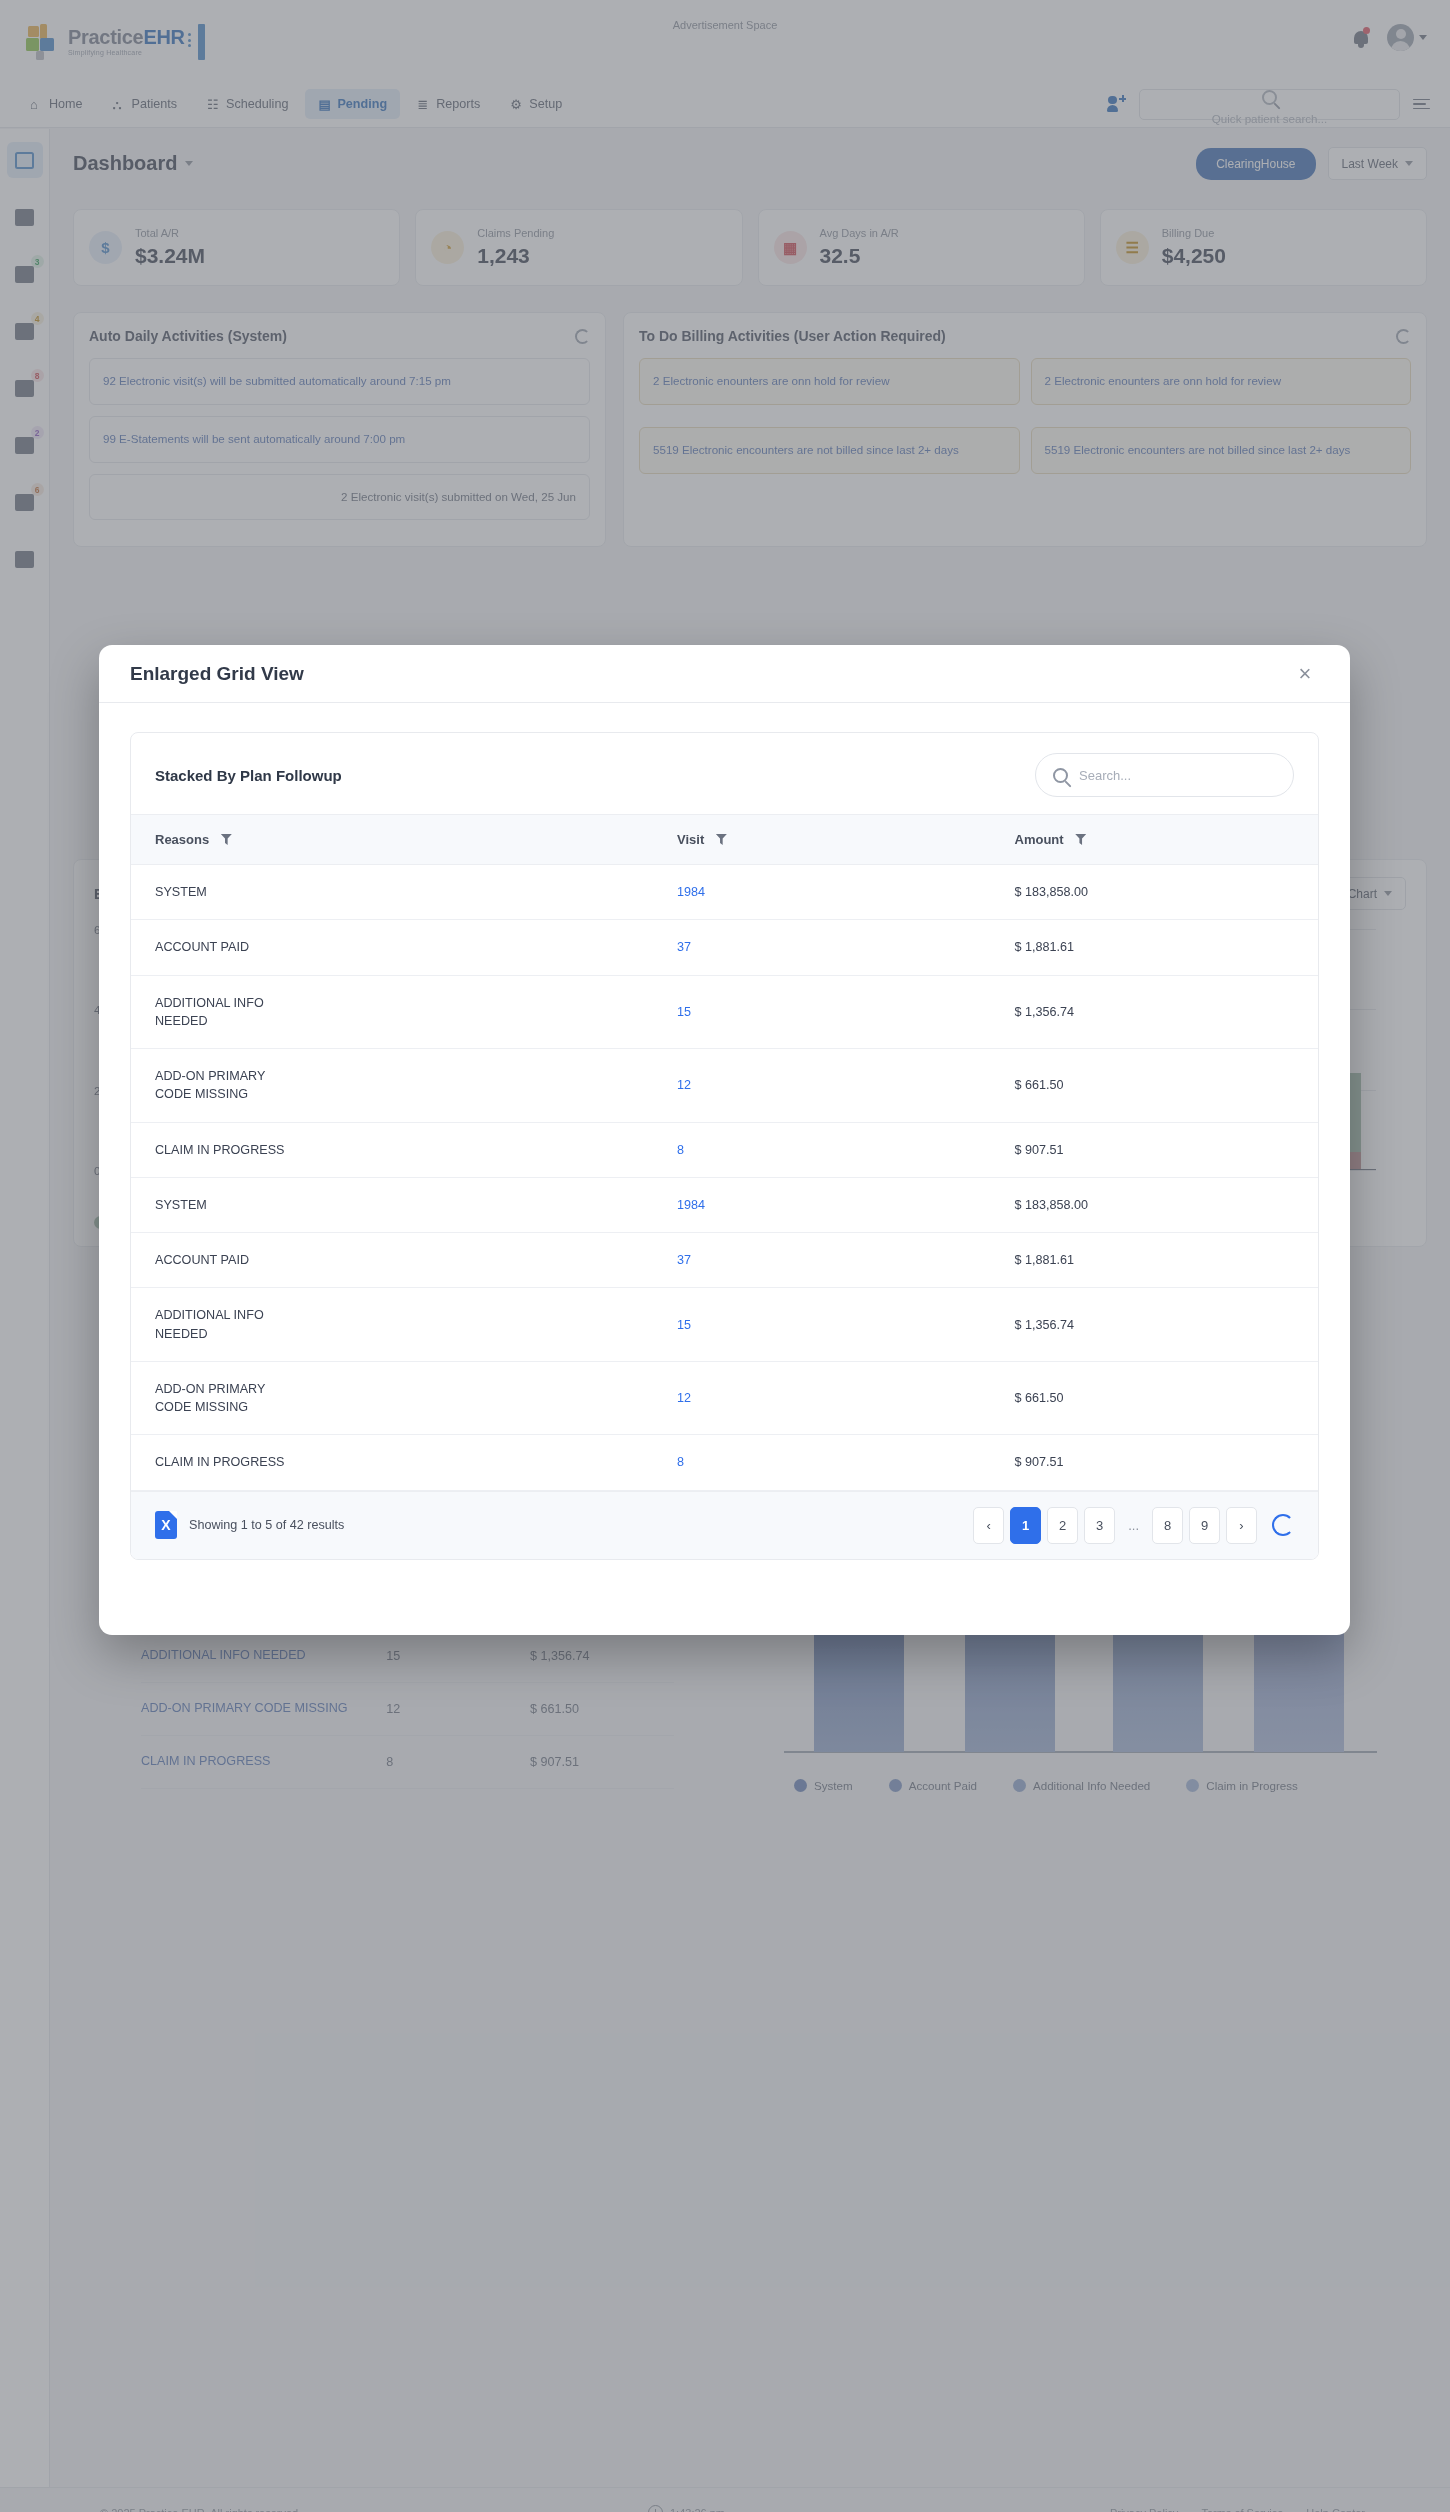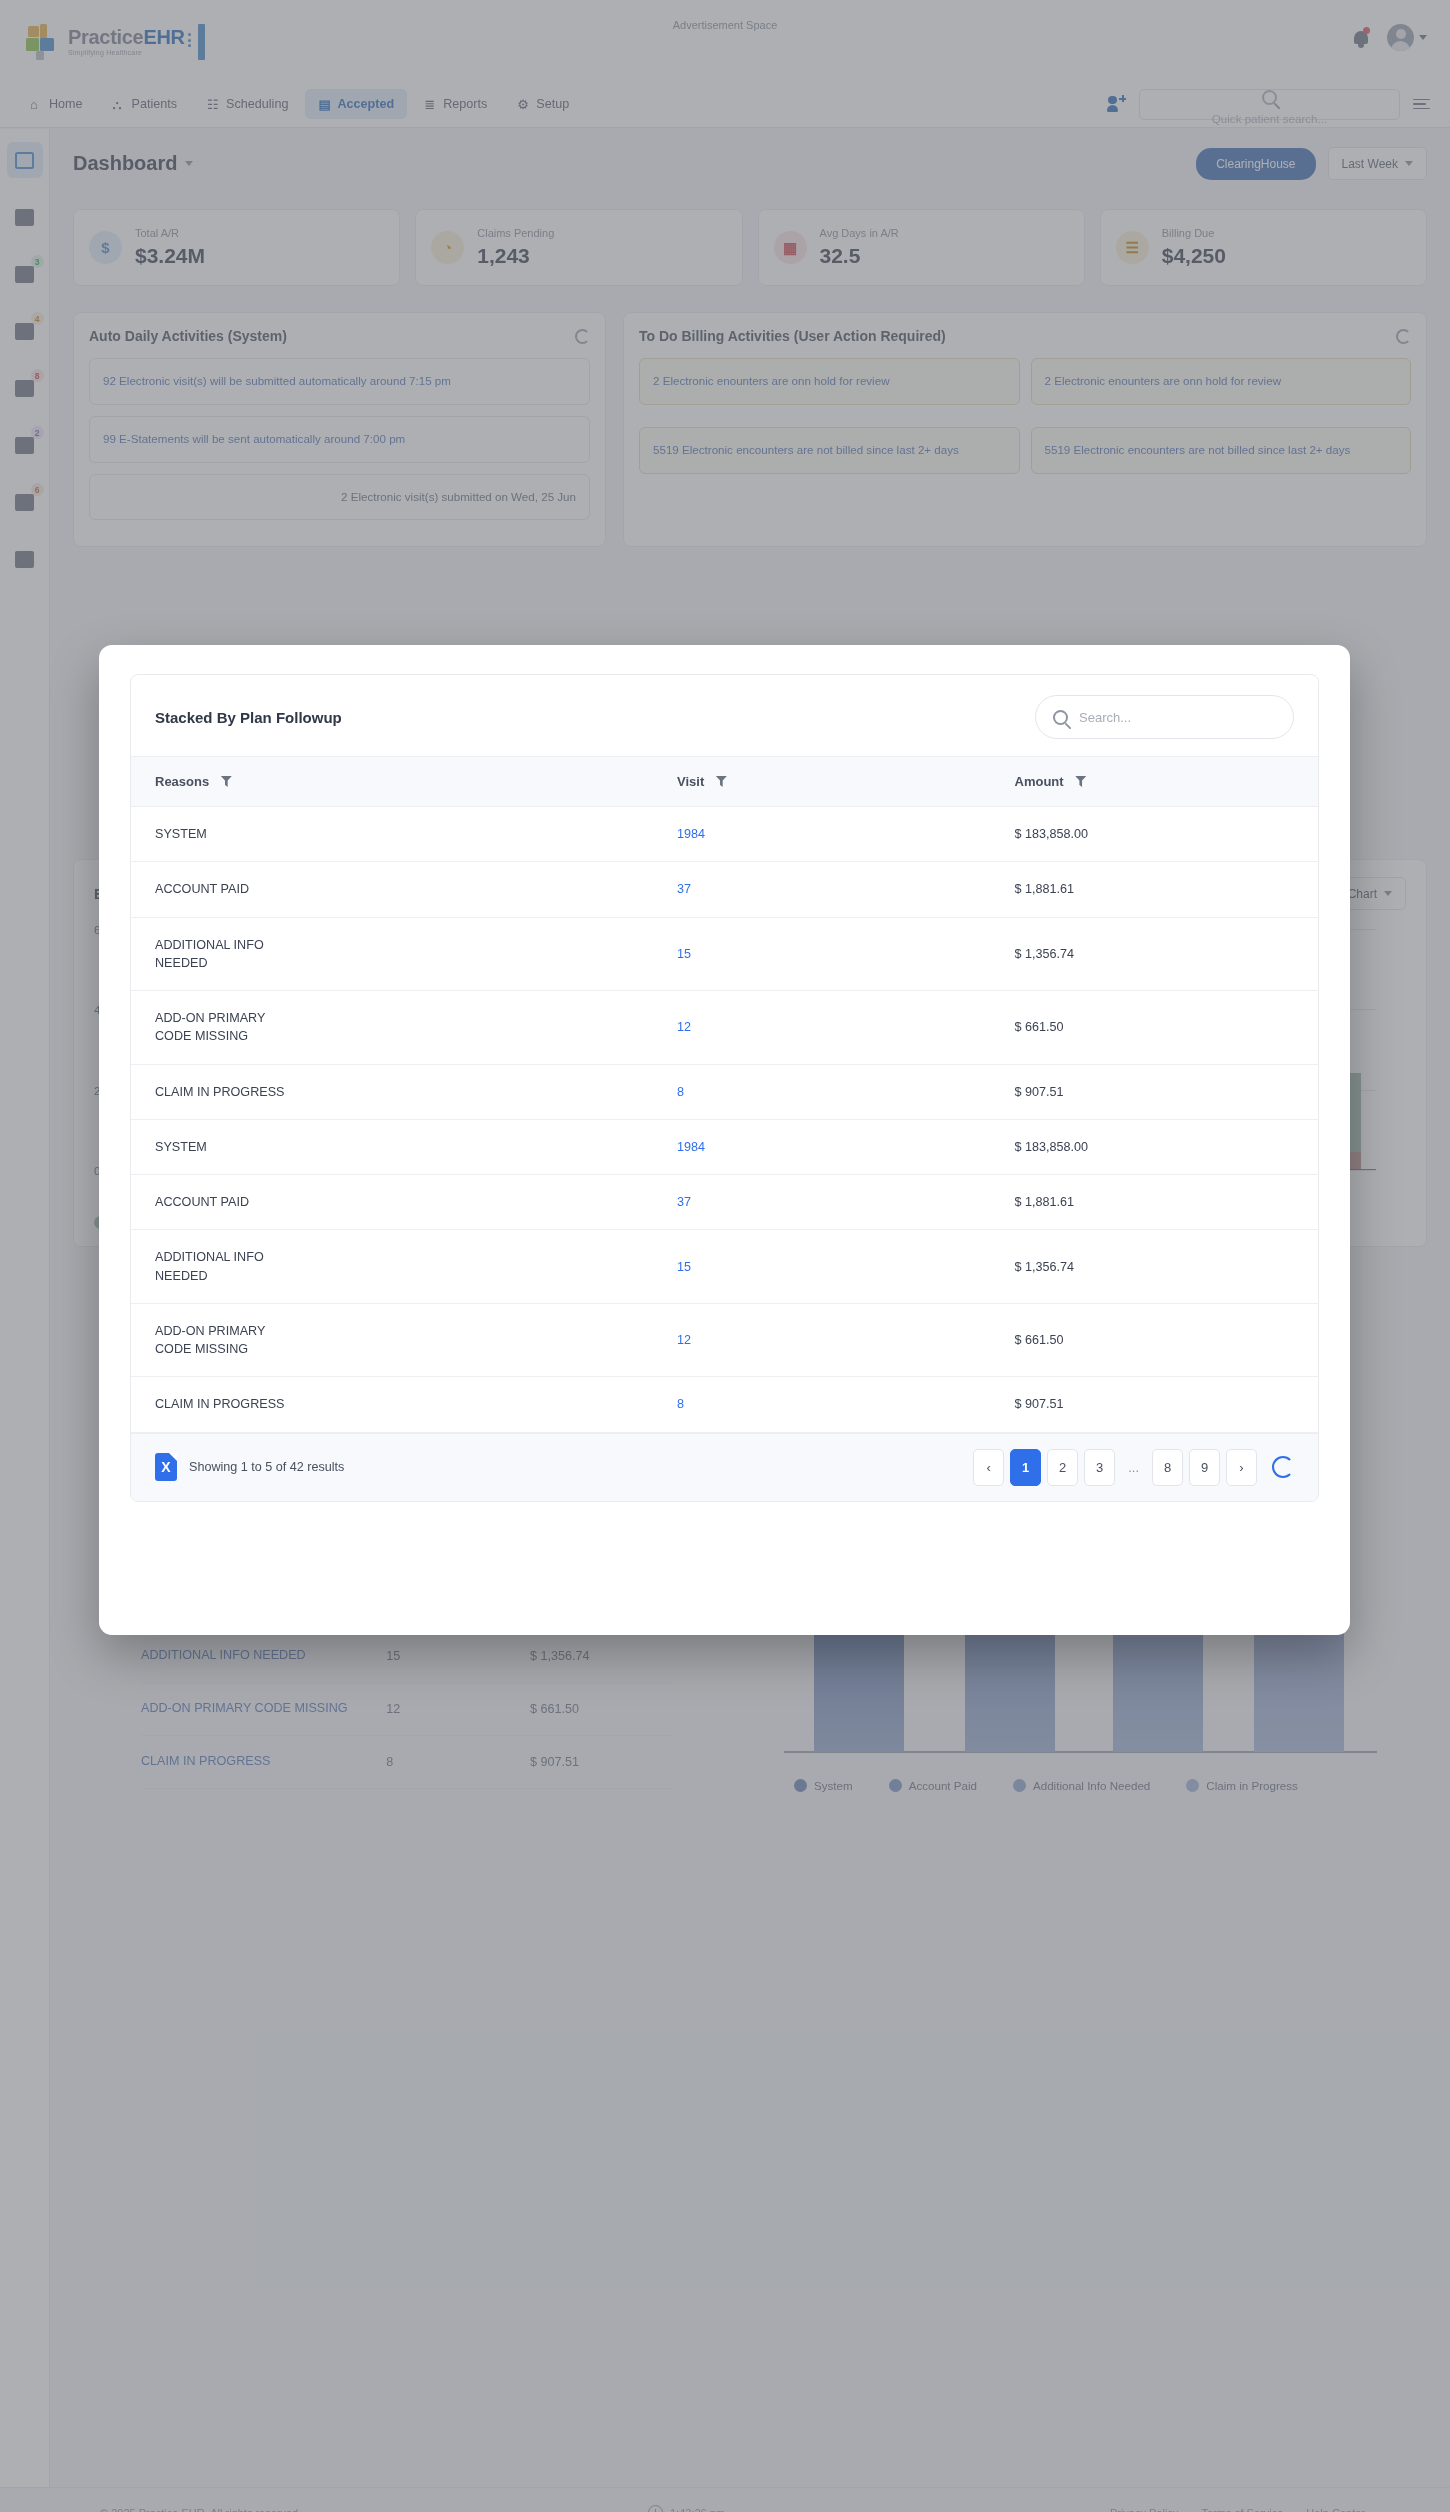--- a/index.html
+++ b/index.html
@@ -223,21 +223,21 @@
         <div class="nav-item">
      <span class="nav-ico" style="font-size:13px;line-height:13px;">⛬</span>
      <span>Patients</span>
    </div>
         <div class="nav-item">
      <span class="nav-ico" style="font-size:13px;line-height:13px;">☷</span>
      <span>Scheduling</span>
    </div>
         <div class="nav-item active">
      <span class="nav-ico" style="font-size:13px;line-height:13px;">▤</span>
-     <span>Accepted</span>
+     <span>Pending</span>
    </div>
         <div class="nav-item">
      <span class="nav-ico" style="font-size:13px;line-height:13px;">≣</span>
      <span>Reports</span>
    </div>
         <div class="nav-item">
      <span class="nav-ico" style="font-size:13px;line-height:13px;">⚙</span>
      <span>Setup</span>
    </div>
       </div>
@@ -477,20 +477,24 @@
         <span>Privacy Policy</span>
         <span>Terms of Service</span>
         <span>Help Center</span>
       </div>
   </div>
 </div>
 
 <div id="dim"></div>
 
 <div id="modal">
+  <div class="modal-head">
+    <div class="modal-title">Enlarged Grid View</div>
+    <div class="modal-close">×</div>
+  </div>
   <div class="modal-body">
     <div class="grid-card">
       <div class="grid-card-head">
         <div class="grid-card-title">Stacked By Plan Followup</div>
         <div class="search-box">
           <span class="mag"></span>
           <input type="text" placeholder="Search..." value="" style="">
         </div>
       </div>
 

